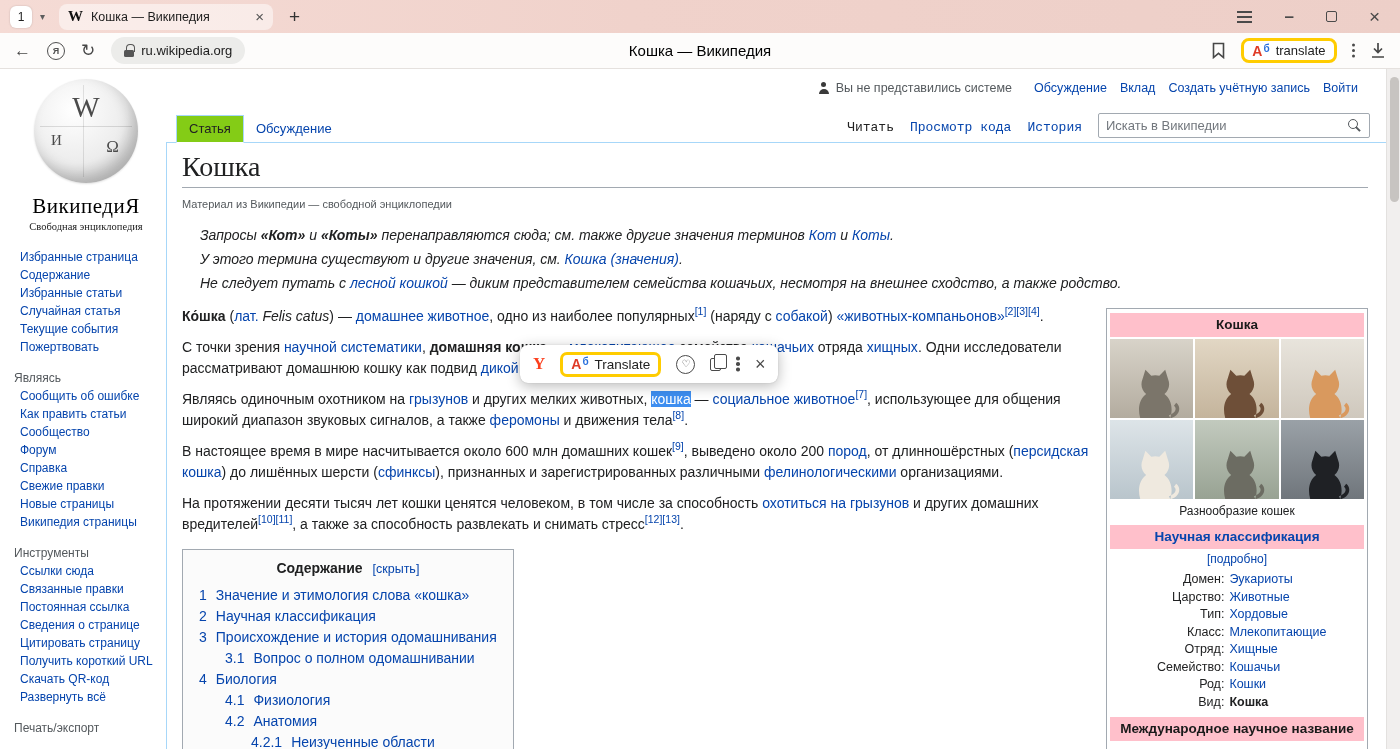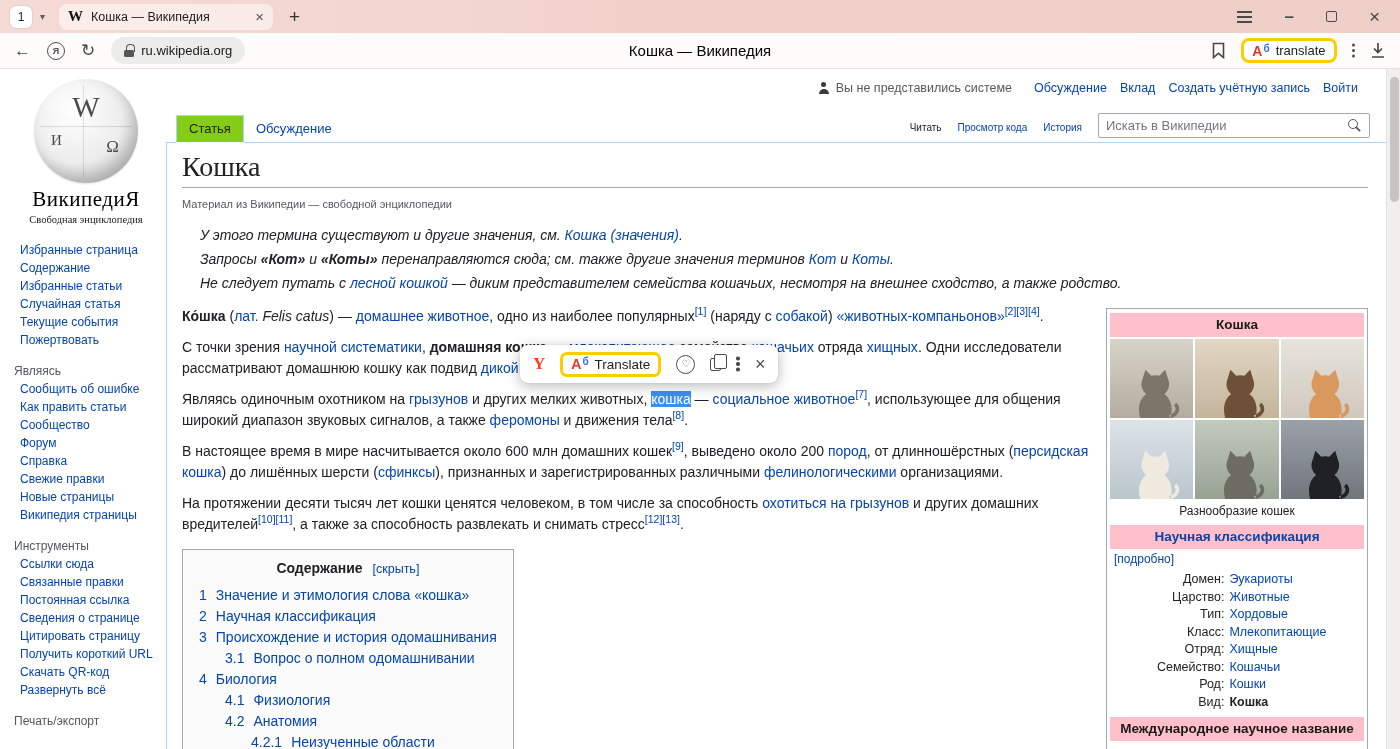--- a/index.html
+++ b/index.html
@@ -68,33 +68,33 @@
   .wiki-sidebar { position:absolute; top:0; left:0; width:166px; bottom:0; padding:6px 8px 0 14px; font-size:12px; overflow:hidden; }
   .globe { width:104px; height:104px; margin:4px auto 0; border-radius:50%; position:relative; cursor:pointer;
     background:radial-gradient(circle at 38% 30%, #ffffff, #ececec 55%, #c3c3c3 95%);
     box-shadow:inset -6px -8px 14px rgba(0,0,0,.18), 0 1px 2px rgba(0,0,0,.12);
     font-family:"Liberation Serif",serif; color:#4b4b4b; }
   .globe::before { content:''; position:absolute; left:6px; right:6px; top:47px; height:1px; background:rgba(0,0,0,.12); }
   .globe::after { content:''; position:absolute; top:6px; bottom:6px; left:49px; width:1px; background:rgba(0,0,0,.10); }
   .globe .g1 { position:absolute; top:12px; left:50%; transform:translateX(-50%); font-size:29px; }
   .globe .g2 { position:absolute; top:53px; left:17px; font-size:15px; }
   .globe .g3 { position:absolute; top:58px; right:19px; font-size:17px; }
-  .logo-title { font-family:"Liberation Serif",serif; font-size:21px; text-align:center; margin-top:4px; letter-spacing:.5px; color:#000; }
+  .logo-title { font-family:"Liberation Serif",serif; font-size:21px; text-align:center; margin-top:11px; letter-spacing:.5px; color:#000; }
   .logo-sub { font-family:"Liberation Serif",serif; font-size:10.5px; text-align:center; color:#222; margin-top:2px; }
   .side-nav { margin-top:16px; }
   .side-link { color:#0645ad; line-height:18px; padding-left:6px; cursor:pointer; }
   .side-heading { color:#54595d; margin-top:13px; line-height:18px; }
 
   
   .tabsrow { position:absolute; left:166px; right:0; top:44px; height:30px;
     border-bottom:1px solid #a7d7f9; display:flex; align-items:flex-end; padding-left:10px; z-index:4; }
   .ns-tab { font-size:13px; color:#0645ad; padding:5px 12px 6px; cursor:pointer; }
   .ns-tab.active { background:#84cc16; border:1px solid #a7d7f9; border-bottom-color:#fff; margin-bottom:-1px; color:#222;text-align:right; }
   .view-group { position:absolute; right:16px; bottom:0; display:flex; align-items:center; gap:16px; height:30px; }
-  .view-tab { font-size:10px; color:#0645ad; cursor:pointer; }
+  .view-tab { font-size:13px; color:#0645ad; cursor:pointer;font-family:Liberation Mono, monospace; }
   .view-tab.active { color:#222; }
   .searchbox { display:flex; align-items:center; border:1px solid #a2a9b1; border-radius:2px;
     height:25px; width:272px; background:#fff; padding:0 7px; margin-bottom:3px; }
   .searchbox input { border:none; outline:none; flex:1; font-size:13px; color:#222; background:transparent;
     font-family:"Liberation Sans","DejaVu Sans",sans-serif; }
   .searchbox input::placeholder { color:#72777d; }
   .mag { width:14px; height:14px; position:relative; cursor:pointer; }
   .mag::before { content:''; position:absolute; top:0; left:0; width:8px; height:8px; border:1.7px solid #54595d; border-radius:50%; }
   .mag::after { content:''; position:absolute; width:6px; height:1.8px; background:#54595d;
     transform:rotate(45deg); left:7px; top:9.5px; }
@@ -127,21 +127,21 @@
 
   
   .infobox { float:right; width:262px; border:1px solid #a2a9b1; background:#fff;
     margin:2px 0 14px 16px; padding:3px; font-size:12.5px; line-height:17.5px; }
   .ib-header { background:#ffc0cb; text-align:center; font-weight:bold; padding:3px 2px; margin:1px 0; font-size:13.5px; color:#1a1a1a; }
   .ib-header.linkhead { color:#0645ad; cursor:pointer; }
   .cat-grid { display:grid; grid-template-columns:repeat(3,1fr); gap:2px; margin:2px 0; }
   .cat-tile { height:79px; position:relative; overflow:hidden; cursor:pointer; }
   .cat-tile svg { position:absolute; bottom:-2px; left:50%; transform:translateX(-50%); width:88%; height:92%; }
   .ib-caption { text-align:center; font-size:12px; padding:2px 0 4px; color:#202122; }
-  .ib-details { text-align:left; color:#0645ad; font-size:12px; padding:1px 4px 2px; cursor:pointer; }
+  .ib-details { text-align:center; color:#0645ad; font-size:12px; padding:1px 4px 2px; cursor:pointer; }
   .tax-grid { display:grid; grid-template-columns:47% 53%; padding:1px 0 5px; }
   .tax-label { text-align:right; padding-right:5px; color:#202122; }
   .tax-value.link { color:#0645ad; cursor:pointer; }
   .tax-value.current { font-weight:bold; color:#202122; }
   .ib-binomial { text-align:center; padding:3px 0 5px; font-size:13px; }
 
   
   .sel-popup { position:absolute; left:520px; top:345px; height:38px; z-index:60;
     background:#fff; border-radius:8px; box-shadow:0 3px 14px rgba(0,0,0,.28), 0 0 1px rgba(0,0,0,.25);
     display:flex; align-items:center; padding:0 13px; gap:15px; }
@@ -279,22 +279,22 @@
           <input type="text" placeholder="Искать в Википедии" style="">
           <span class="mag"></span>
         </div>
       </div>
     </div>
 
     <div class="mw-content">
       <h1 class="art-title">Кошка</h1>
       <div class="tagline">Материал из Википедии — свободной энциклопедии</div>
       <div class="hatnotes">
+        <div class="hatnote"><span class="sg-t">Запросы </span><span class="sg-b">«Кот»</span><span class="sg-t"> и </span><span class="sg-b">«Коты»</span><span class="sg-t"> перенаправляются сюда; см. также другие значения терминов </span><span class="sg-a">Кот</span><span class="sg-t"> и </span><span class="sg-a">Коты</span><span class="sg-t">.</span></div>
         <div class="hatnote"><span class="sg-t">У этого термина существуют и другие значения, см. </span><span class="sg-a">Кошка (значения)</span><span class="sg-t">.</span></div>
-        <div class="hatnote"><span class="sg-t">Запросы </span><span class="sg-b">«Кот»</span><span class="sg-t"> и </span><span class="sg-b">«Коты»</span><span class="sg-t"> перенаправляются сюда; см. также другие значения терминов </span><span class="sg-a">Кот</span><span class="sg-t"> и </span><span class="sg-a">Коты</span><span class="sg-t">.</span></div>
         <div class="hatnote"><span class="sg-t">Не следует путать с </span><span class="sg-a">лесной кошкой</span><span class="sg-t"> — диким представителем семейства кошачьих, несмотря на внешнее сходство, а также родство.</span></div>
       </div>
 
       <div class="infobox">
         <div class="ib-header">Кошка</div>
         <div class="cat-grid">
             <div class="cat-tile" style="background: linear-gradient(rgb(216, 211, 201), rgb(179, 172, 159));">
               <svg viewBox="0 0 100 80" preserveAspectRatio="xMidYMax meet">
                 <path d="M34 78 C30 64 33 52 42 45 C36 40 34 32 37 25 L41 12 L49 20 C52 19 57 19 60 20 L68 12 L72 25 C75 32 73 40 67 45 C76 52 79 64 75 78 Z M75 78 C87 76 91 63 83 57 L80 61 C85 65 81 72 73 74 Z" fill="#7b756a"></path>
               </svg>

